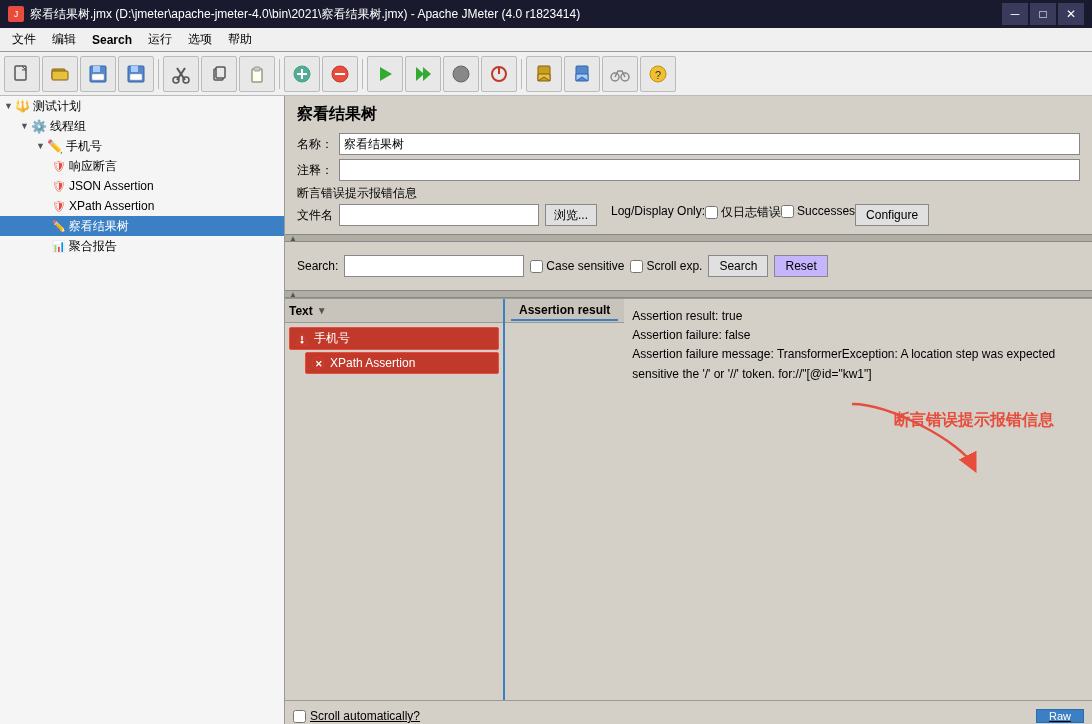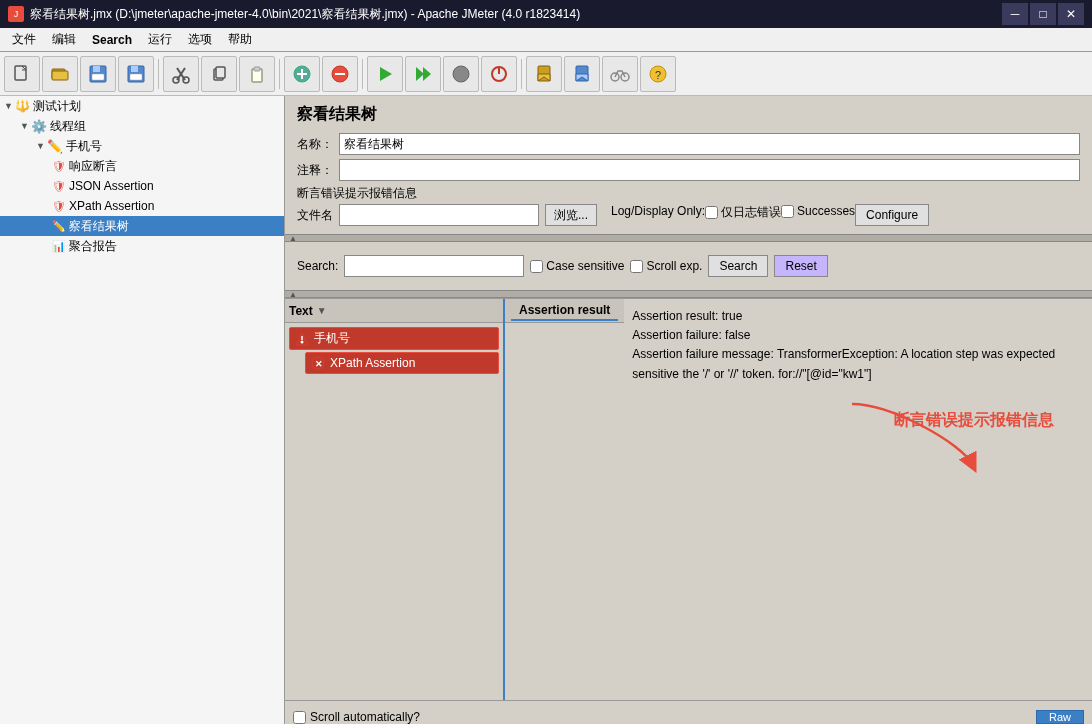--- a/index.html
+++ b/index.html
@@ -334,23 +334,24 @@
       right: 20px;
       top: 13px;
     }
 
     
     .bottom-bar {
       height: 24px;
       background: #d4d0c8;
       border-top: 1px solid #999;
       display: flex;
-      align-items: flex-end;
-      padding: 0 8px;
+      align-items: flex-start;
+      padding: 8px 8px;
       gap: 8px;
+      text-decoration: underline;
     }
     .scroll-check { display: flex; align-items: center; gap: 4px; font-size: 12px; }
     .raw-btn {
       height: 14px;
       padding: 0 12px;
       background: #3b7fc4;
       color: #fff;
       border: 1px solid #2a6aad;
       cursor: pointer;
       font-size: 11px;

